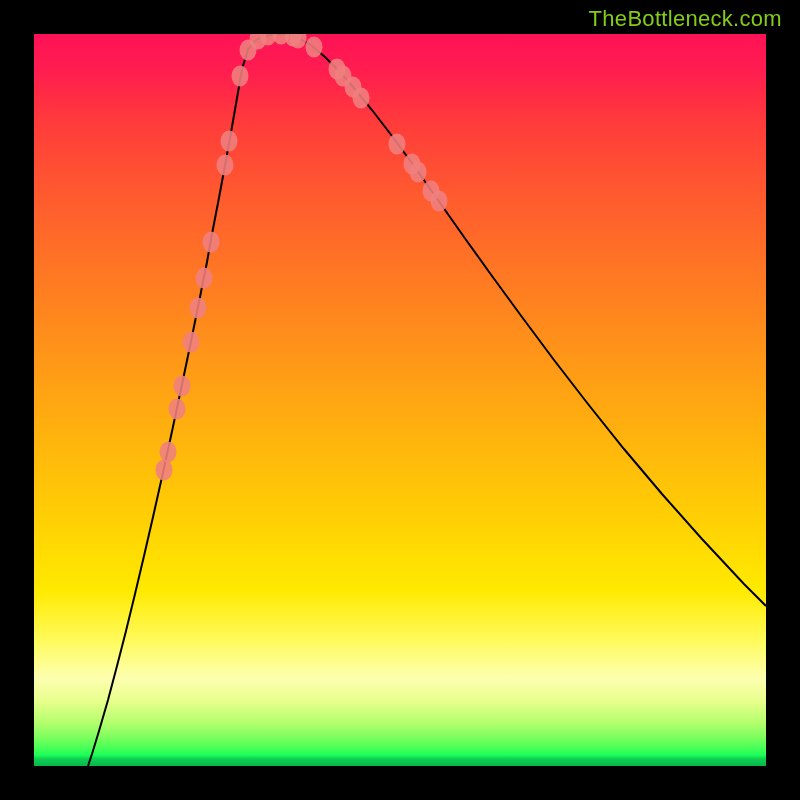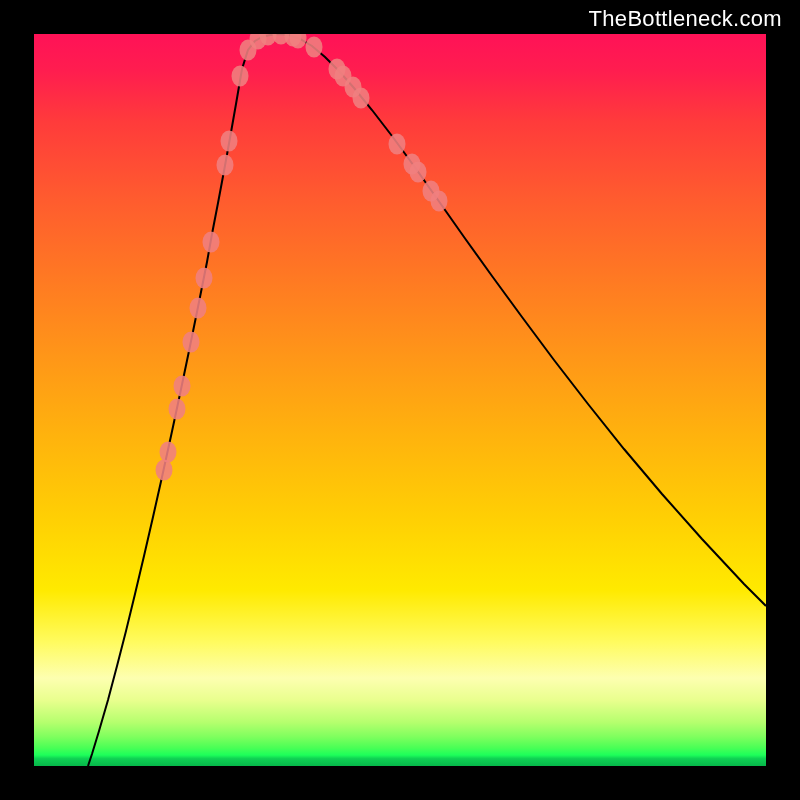--- a/index.html
+++ b/index.html
@@ -50,21 +50,21 @@
         #1dff5a 98.5%,
         #0fd053 99%,
         #06b84a 100%
       );
     }
     
     .watermark {
       position: absolute;
       top: 6px;
       right: 18px;
-      color: #ffffff;
+      color: #84cc16;
       font-size: 22px;
       letter-spacing: 0.3px;
       font-weight: 500;
     }
     
     svg.curve {
       position: absolute;
       top: 0;
       left: 0;
       width: 100%;

